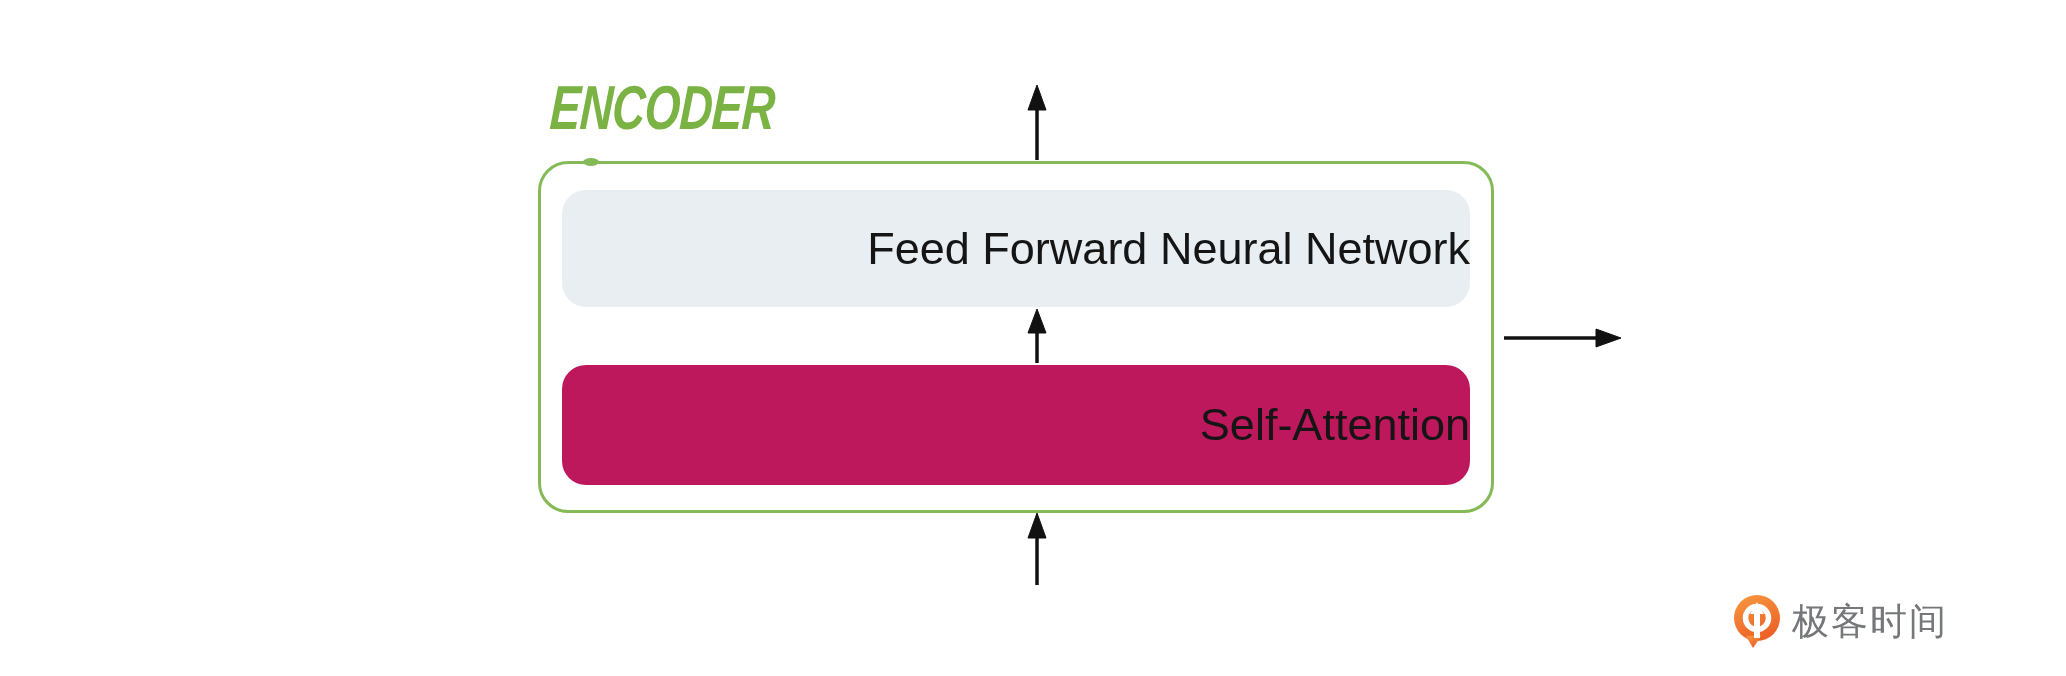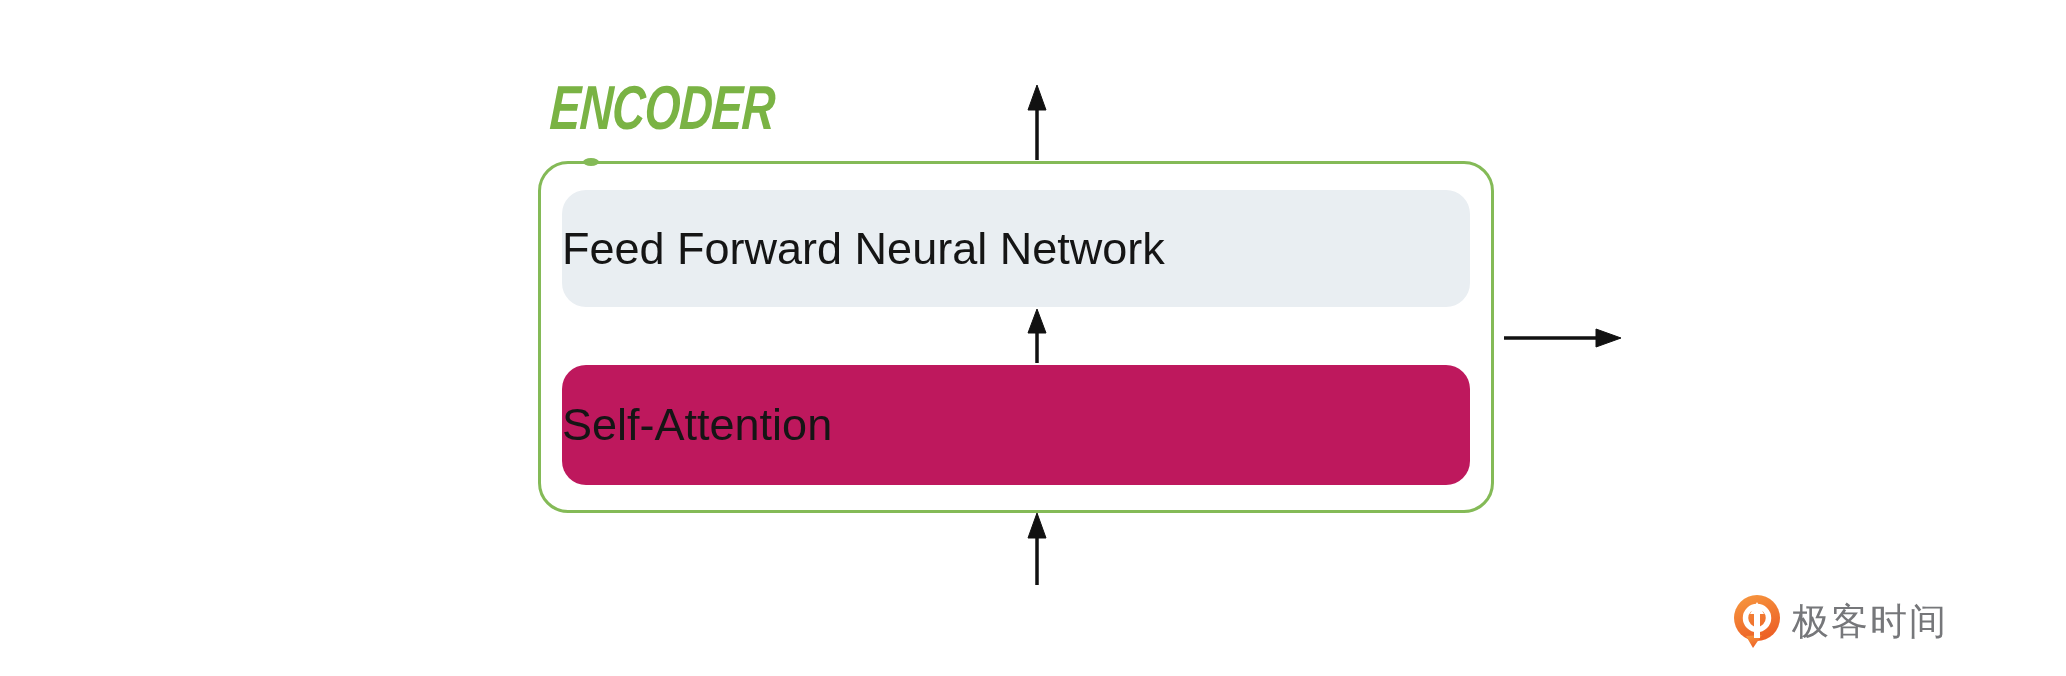--- a/index.html
+++ b/index.html
@@ -44,21 +44,21 @@
   }
 
   
   .block {
     position: absolute;
     left: 562px;
     width: 908px;
     border-radius: 24px;
     display: flex;
     align-items: center;
-    justify-content: flex-start;
+    justify-content: flex-end;
     font-size: 45px;
     color: #151515;
     white-space: nowrap;
   }
   .block-ffnn {
     top: 190px;
     height: 117px;
     background: #e9eef2;
   }
   .block-attn {

